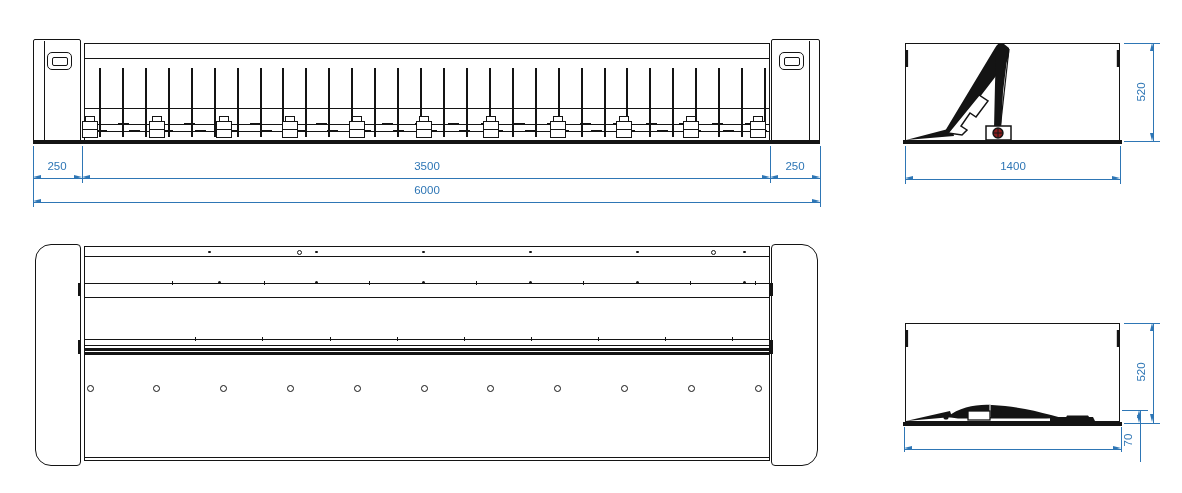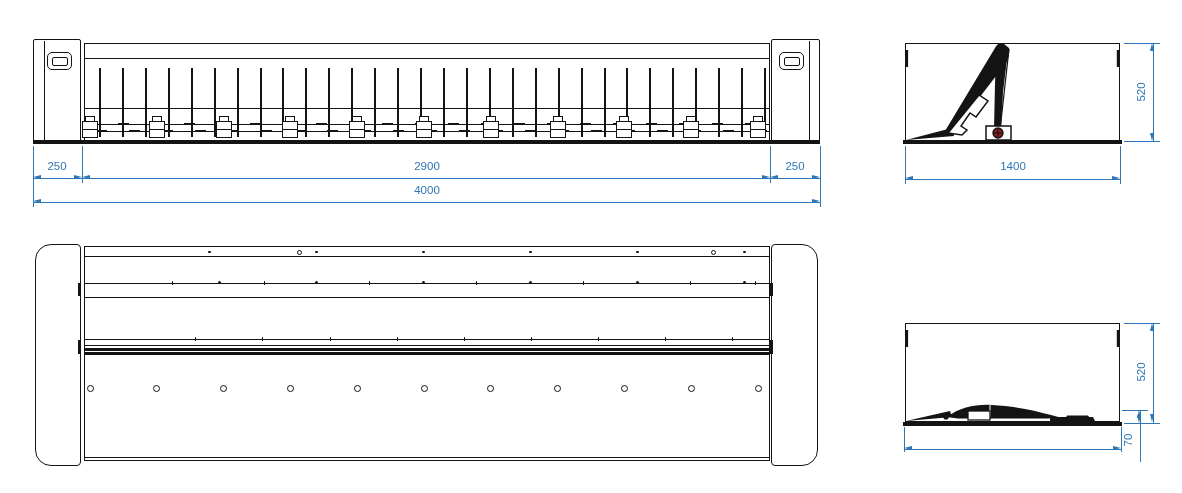--- a/index.html
+++ b/index.html
@@ -123,23 +123,23 @@
       </div>
     <div class="ln" style="left:33px;top:140px;width:787px;height:4px;"></div>
 
     <div class="bl" style="left:33px;top:146px;width:1px;height:61px;"></div>
     <div class="bl" style="left:82px;top:146px;width:1px;height:37px;"></div>
     <div class="bl" style="left:770px;top:146px;width:1px;height:37px;"></div>
     <div class="bl" style="left:820px;top:146px;width:1px;height:61px;"></div>
     <div class="bl" style="left:33px;top:178px;width:788px;height:1px;"></div>
     <div class="bl" style="left:33px;top:202px;width:788px;height:1px;"></div>
     <span class="dimtxt" style="left:57px;top:167px;">250</span>
-    <span class="dimtxt" style="left:427px;top:167px;">2900</span>
+    <span class="dimtxt" style="left:427px;top:167px;">3500</span>
     <span class="dimtxt" style="left:795px;top:167px;">250</span>
-    <span class="dimtxt" style="left:427px;top:191px;">4000</span>
+    <span class="dimtxt" style="left:427px;top:191px;">6000</span>
   </div>
 
   <div class="layer">
     <div class="box" style="left:905px;top:43px;width:215px;height:98px;"></div>
     <div class="bl" style="left:905px;top:146px;width:1px;height:38px;"></div>
     <div class="bl" style="left:1120px;top:146px;width:1px;height:38px;"></div>
     <div class="bl" style="left:905px;top:179px;width:216px;height:1px;"></div>
     <span class="dimtxt" style="left:1013px;top:167px;">1400</span>
     <div class="bl" style="left:1124px;top:43px;width:36px;height:1px;"></div>
     <div class="bl" style="left:1124px;top:141px;width:36px;height:1px;"></div>

